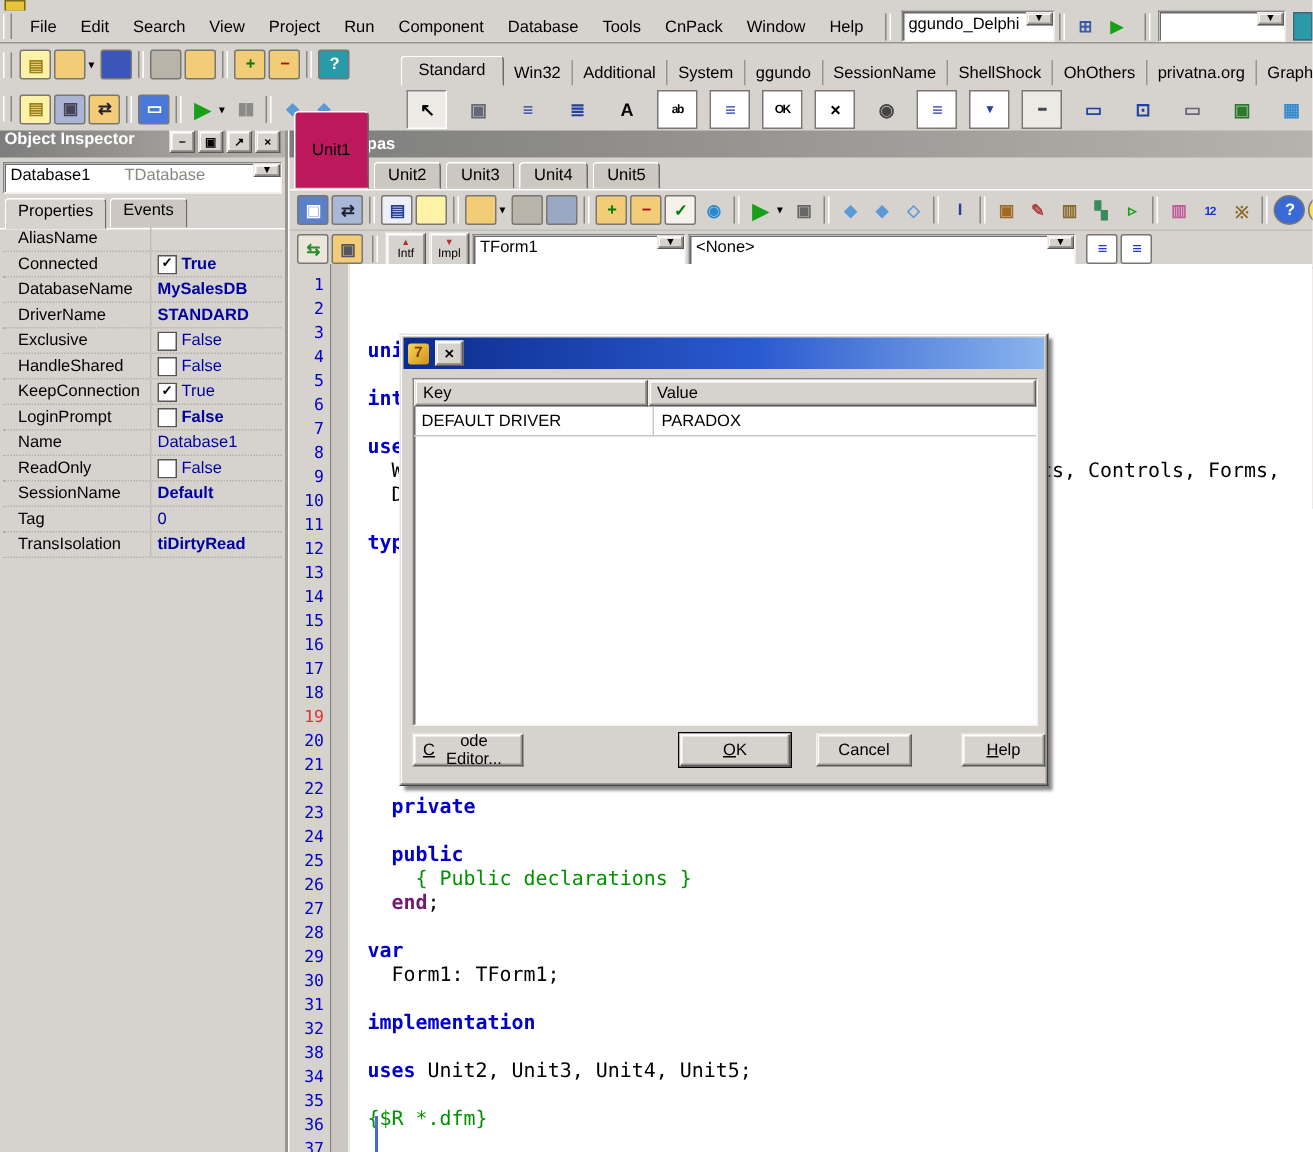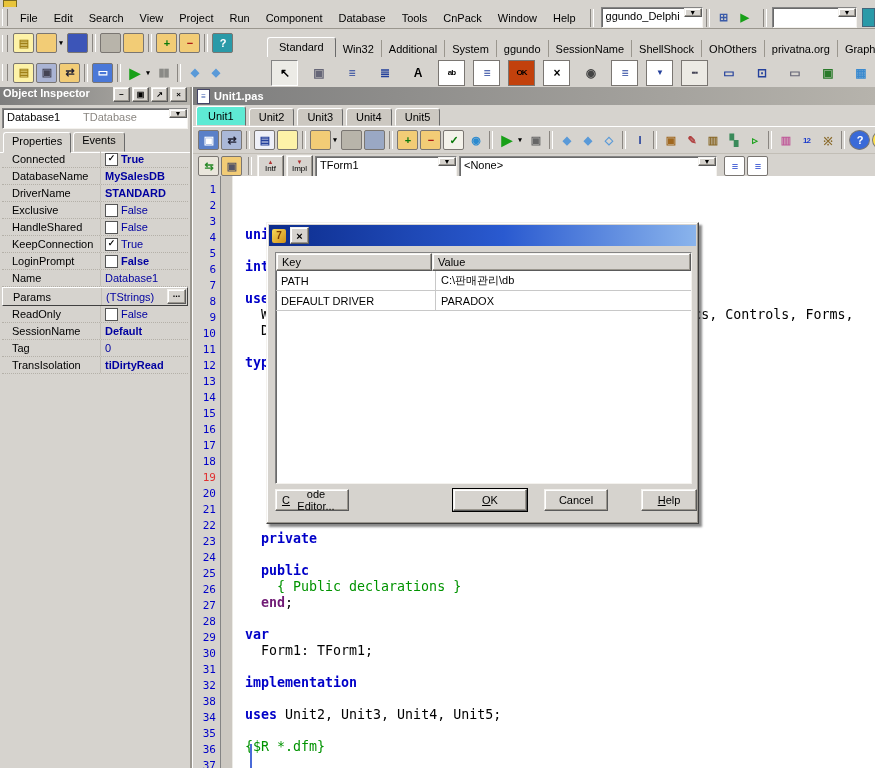--- a/index.html
+++ b/index.html
@@ -49,21 +49,21 @@
   .pval.b{font-weight:bold}
   .chk{width:11px;height:11px;background:#fff;border:1px solid #555;font-size:9px;line-height:9px;text-align:center;color:#000;flex:none;font-weight:bold}
   .prow.selected{border:1px solid;border-color:#fff #404040 #404040 #fff;height:17px}
   .ellipsis-btn{margin-left:auto;margin-right:1px;width:17px;height:13px;background:#d6d3ce;color:#000;font-size:9px;line-height:9px;text-align:center;font-weight:bold;flex:none}
   
   .editor{position:absolute;left:192px;top:87px;right:0;bottom:0;background:#d6d3ce;border-left:1px solid #fff}
   .ed-title{height:18px;background:linear-gradient(90deg,#7d7d7d,#b6b3ac);display:flex;align-items:center;gap:4px;padding:0 4px;color:#fff;font-weight:bold}
   .doc-icon{width:11px;height:13px;background:#fff;border:1px solid #446;color:#35a;font-size:8px;line-height:13px;text-align:center;flex:none}
   .ed-tabs{height:21px;display:flex;align-items:flex-end;padding-left:3px}
   .edtab{padding:2px 9px;margin-right:3px;border:1px solid;border-color:#fff #6a6a6a #d6d3ce #fff;border-radius:3px 3px 0 0;background:#ccc8c1;white-space:nowrap}
-  .edtab.active{background:#5eead4;padding:3px 11px}
+  .edtab.active{background:#be185d;padding:19px 11px}
   .ed-tb1{height:26px;display:flex;align-items:center;padding-left:4px;border-top:1px solid #fff;border-bottom:1px solid #c2beb6}
   .ed-tb2{height:24px;display:flex;align-items:center;padding:0 4px;gap:2px;border-bottom:1px solid #8a8681}
   .mini-btn{width:25px;height:21px;background:#d6d3ce;display:flex;flex-direction:column;align-items:center;justify-content:center;flex:none}
   .mini-btn .mg{font-size:6px;line-height:6px;color:#b03030}
   .mini-btn .ml{font-size:8px;line-height:8px;color:#000}
   .code{position:absolute;top:89px;left:0;right:0;bottom:0;background:#fff;display:flex}
   .gutter{width:27px;flex:none;background:#d6d3ce;border-right:1px solid #848484;padding-top:6px;text-align:right}
   .gnum{height:16px;line-height:16px;padding-right:4px;color:#0000c8;font-family:"DejaVu Sans Mono",monospace;font-size:11px}
   .gnum.red{color:#e03030}
   .gstrip{width:11px;flex:none;background:#ccc8c1;border-right:1px solid #ecebe6}
@@ -185,21 +185,21 @@
       </span>
   </div>
   <div class="palette-icons">
       <span class="picn pressed" style="color: rgb(0, 0, 0);">↖</span>
       <span class="picn" style="color: rgb(102, 102, 119);">▣</span>
       <span class="picn" style="color: rgb(36, 64, 156);">≡</span>
       <span class="picn" style="color: rgb(36, 64, 156);">≣</span>
       <span class="picn" style="color: rgb(0, 0, 0);">A</span>
       <span class="picn small" style="color: rgb(0, 0, 0); background: rgb(255, 255, 255); border: 1px solid rgb(122, 118, 114);">ab</span>
       <span class="picn" style="color: rgb(36, 64, 156); background: rgb(255, 255, 255); border: 1px solid rgb(122, 118, 114);">≡</span>
-      <span class="picn small" style="color: rgb(0, 0, 0); background: #c2410c; border: 1px solid rgb(122, 118, 114);">OK</span>
+      <span class="picn small" style="color: rgb(0, 0, 0); background: #ffffff; border: 1px solid rgb(122, 118, 114);">OK</span>
       <span class="picn" style="color: rgb(0, 0, 0); background: rgb(255, 255, 255); border: 1px solid rgb(122, 118, 114);">×</span>
       <span class="picn" style="color: rgb(68, 68, 68);">◉</span>
       <span class="picn" style="color: rgb(36, 64, 156); background: rgb(255, 255, 255); border: 1px solid rgb(122, 118, 114);">≡</span>
       <span class="picn small" style="color: rgb(36, 64, 156); background: rgb(255, 255, 255); border: 1px solid rgb(122, 118, 114);">▼</span>
       <span class="picn small" style="color: rgb(68, 68, 85); background: rgb(236, 234, 228); border: 1px solid rgb(122, 118, 114);">▪▪▪</span>
       <span class="picn" style="color: rgb(36, 64, 156);">▭</span>
       <span class="picn" style="color: rgb(36, 64, 156);">⊡</span>
       <span class="picn" style="color: rgb(102, 102, 119);">▭</span>
       <span class="picn" style="color: rgb(42, 122, 42);">▣</span>
       <span class="picn" style="color: rgb(58, 138, 208);">▦</span>
@@ -224,20 +224,26 @@
       </span>
       <span class="cbtn raised">▼</span>
     </span>
   </div>
   <div class="oi-tabs">
     <span class="oitab">Properties</span>
     <span class="oitab inactive">Events</span>
   </div>
   <div class="oi-grid">
       <div class="prow">
+        <div class="pname">AliasName</div>
+        <div class="pval">
+          <span></span>
+        </div>
+      </div>
+      <div class="prow">
         <div class="pname">Connected</div>
         <div class="pval b">
           <span class="chk">✓</span>
           <span>True</span>
         </div>
       </div>
       <div class="prow">
         <div class="pname">DatabaseName</div>
         <div class="pval b">
           <span>MySalesDB</span>
@@ -274,27 +280,20 @@
         <div class="pname">LoginPrompt</div>
         <div class="pval b">
           <span class="chk"></span>
           <span>False</span>
         </div>
       </div>
       <div class="prow">
         <div class="pname">Name</div>
         <div class="pval">
           <span>Database1</span>
-        </div>
-      </div>
-      <div class="prow selected">
-        <div class="pname">Params</div>
-        <div class="pval">
-          <span>(TStrings)</span>
-          <span class="ellipsis-btn raised">...</span>
         </div>
       </div>
       <div class="prow">
         <div class="pname">ReadOnly</div>
         <div class="pval">
           <span class="chk"></span>
           <span>False</span>
         </div>
       </div>
       <div class="prow">
@@ -449,24 +448,20 @@
     <span class="delphi-icon">7</span>
     <span class="dlg-close raised">×</span>
   </div>
   <div class="dlg-grid sunken">
     <div class="dlg-head">
       <span class="hcell k raised">Key</span>
       <span class="hcell v raised">Value</span>
     </div>
     <div>
         <div class="drow">
-          <div class="dcell k">PATH</div>
-          <div class="dcell v">C:\판매관리\db</div>
-        </div>
-        <div class="drow">
           <div class="dcell k">DEFAULT DRIVER</div>
           <div class="dcell v">PARADOX</div>
         </div>
       </div>
   </div>
   <div>
       <button class="btn raised" style="left: 8px; width: 74px; top: 266px; font: inherit; cursor: default;">
         <span></span>
         <span class="u">C</span>
         <span>ode Editor...</span>

